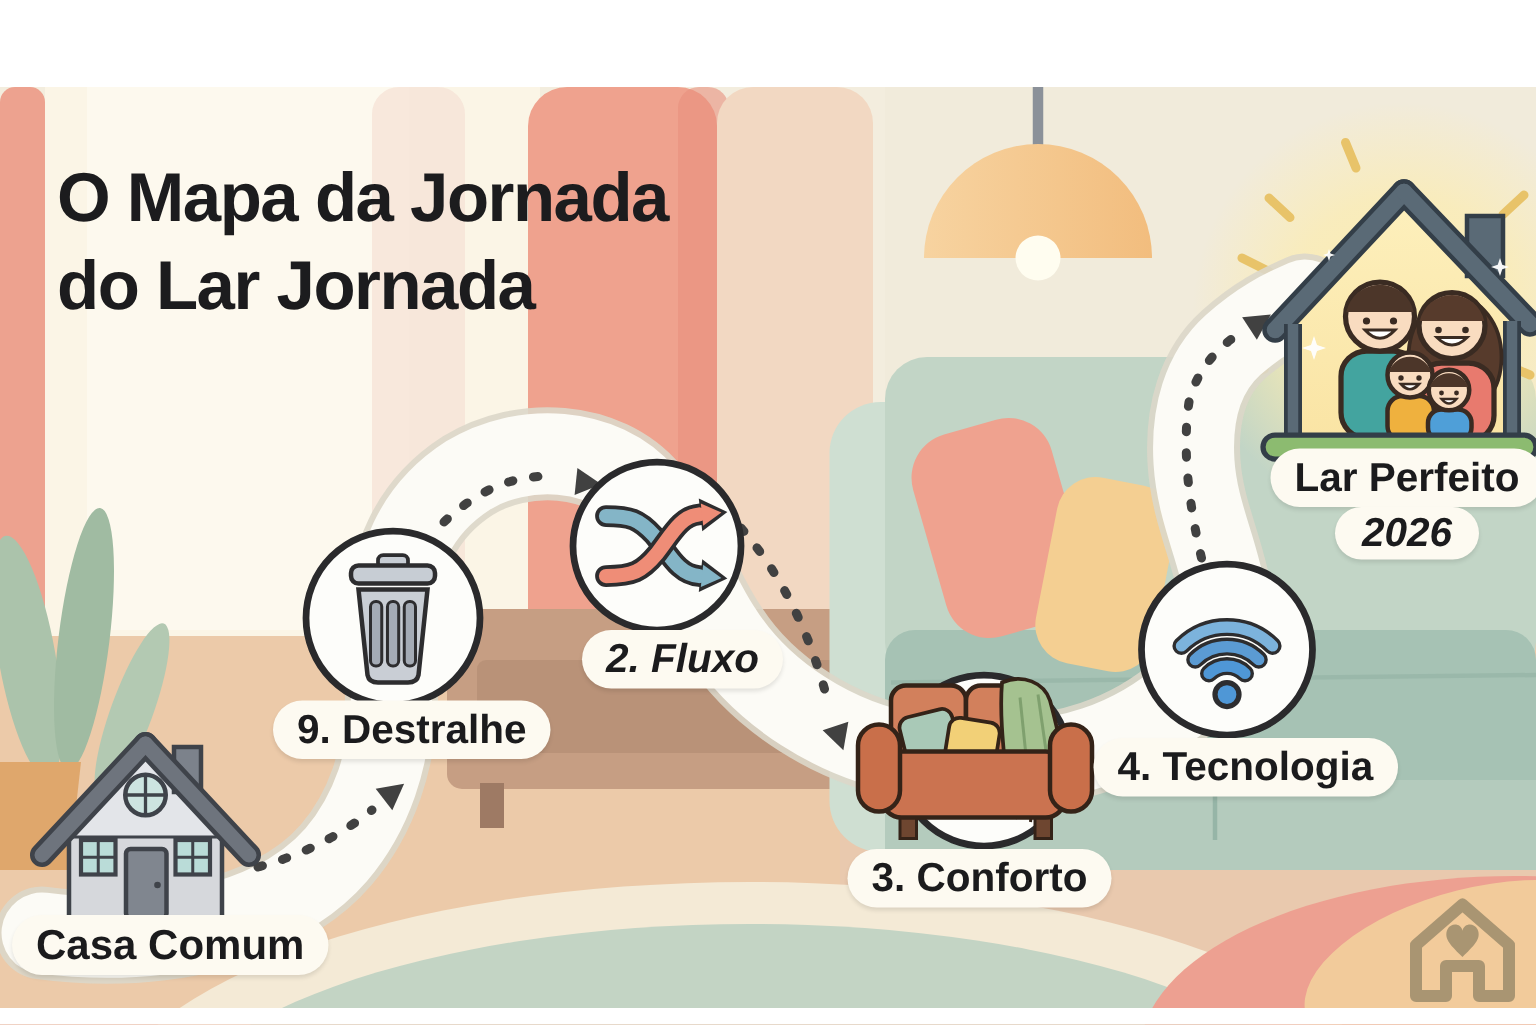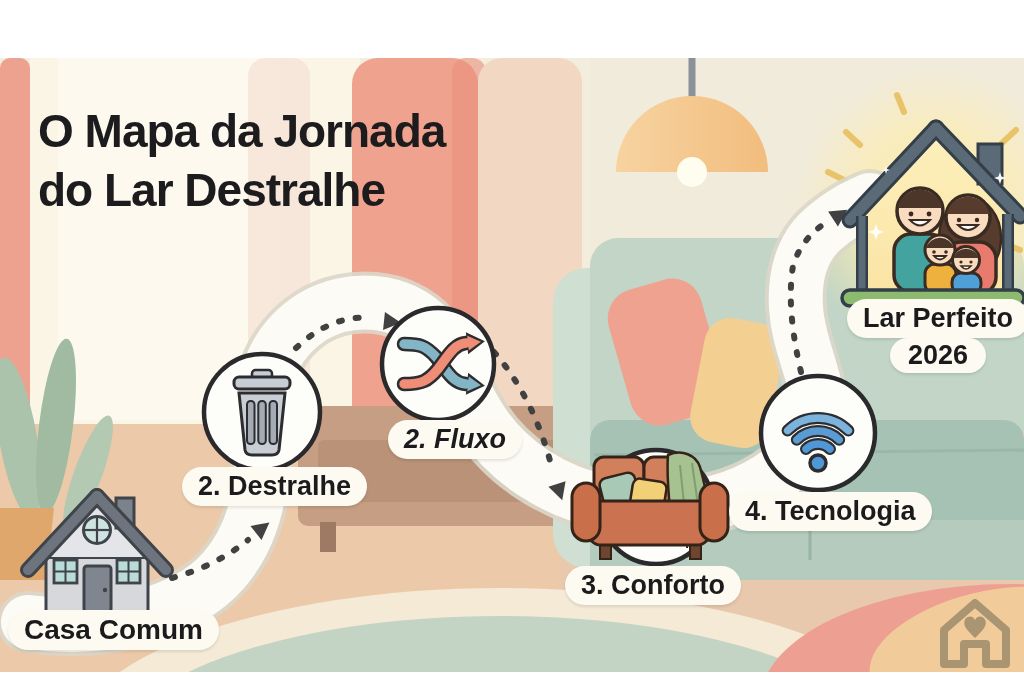--- a/index.html
+++ b/index.html
@@ -7,21 +7,21 @@
           font-family:"Liberation Sans","DejaVu Sans",sans-serif;}
   #scene{position:absolute;left:0;top:0;}
   .title{position:absolute;left:38px;top:102px;color:#1c1c1e;font-weight:800;
          font-size:46px;line-height:1.28;letter-spacing:-1px;}
   .pill{position:absolute;background:#fdfaf1;color:#1b1b1d;font-weight:700;font-size:27px;
         padding:4px 16px;border-radius:26px;box-shadow:0 2px 3px rgba(0,0,0,.10);
         white-space:nowrap;}
   .dest-labels{position:absolute;left:852px;top:299px;width:172px;display:flex;
                flex-direction:column;align-items:center;gap:4px;}
   .dest-labels .pill{position:relative;left:auto;top:auto;}
-  .dest-labels .pill.year{margin-top:-4px;padding:2px 18px;}
+  .dest-labels .pill.year{margin-top:-4px;padding:2px 18px;font-style:italic;}
 </style>
 </head>
 <body>
 
 <div id="canvas">
 
 <svg id="scene" width="1024" height="683" viewBox="0 0 1024 683">
   <defs>
     <radialGradient id="glowGrad" cx="50%" cy="50%" r="50%">
       <stop offset="0%" stop-color="#fdedac" stop-opacity="0.95"></stop>
@@ -275,26 +275,26 @@
     <path d="M 14 76 L 14 42 L 45 15 L 76 42 L 76 76 L 56 76 L 56 56 L 34 56 L 34 76 Z" fill="none" stroke="#63614b" stroke-width="8" stroke-linejoin="round"></path>
     <path d="M 45 50 C 38 43 32 38 35 31.5 C 37.5 27 44 27.5 45 32.5 C 46 27.5 52.5 27 55 31.5 C 58 38 52 43 45 50 Z" fill="#63614b"></path>
   </g>
 
   <rect x="0" y="0" width="1024" height="58" fill="#ffffff"></rect>
   <rect x="0" y="672" width="1024" height="11" fill="#ffffff"></rect>
 </svg>
 
 <div class="title">
   <div>O Mapa da Jornada</div>
-  <div>do Lar Destralhe</div>
+  <div>do Lar Jornada</div>
 </div>
 
 <div class="pill" style="left:8px;top:610px;font-size:28px;">Casa Comum</div>
 
-<div class="pill" style="left:182px;top:467px;">2. Destralhe</div>
+<div class="pill" style="left:182px;top:467px;">9. Destralhe</div>
 
 <div class="pill" style="left:388px;top:420px;font-style:italic;">2. Fluxo</div>
 
 <div class="pill" style="left:565px;top:566px;">3. Conforto</div>
 
 <div class="pill" style="left:729px;top:492px;">4. Tecnologia</div>
 
 <div class="dest-labels">
   <div class="pill">Lar Perfeito</div>
   <div class="pill year">2026</div>

